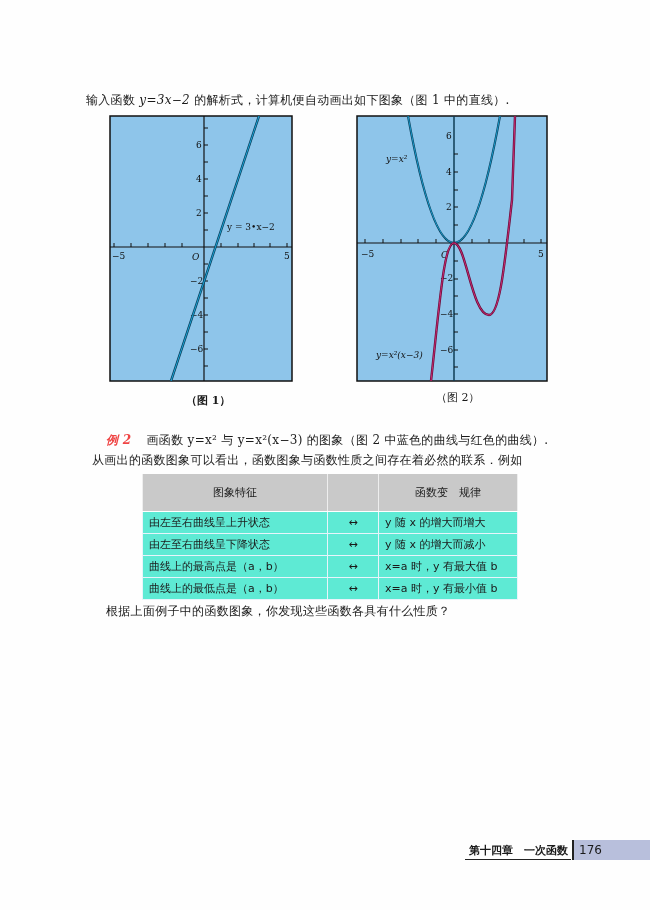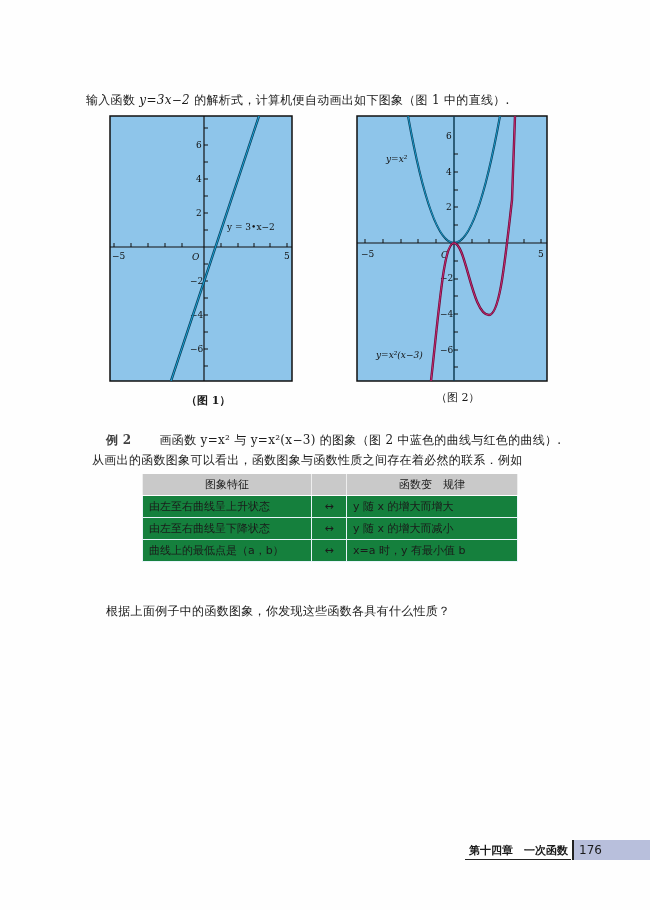--- a/index.html
+++ b/index.html
@@ -2,26 +2,26 @@
 <html><head>
 <meta charset="utf-8">
 <style>
   html, body { margin:0; padding:0; }
   body { width:650px; height:910px; background:#fefefe; position:relative; overflow:hidden;
          font-family:"DejaVu Serif","Liberation Serif",serif; color:#1a1a1a; }
   .abs { position:absolute; }
   .line { font-size:12px; white-space:nowrap; letter-spacing:0.3px; }
   .it { font-style:italic; }
   .caption { font-size:11px; }
-  .ex-label { color:#404040; font-weight:bold; }
+  .ex-label { color:#ef4444; font-weight:bold;font-style:italic; }
   svg text { font-family:"DejaVu Serif","Liberation Serif",serif; }
   table.props { position:absolute; left:142px; top:474px; width:376px; border-collapse:collapse;
                 font-family:"DejaVu Sans","Liberation Sans",sans-serif; font-size:11px; }
-  table.props th { background:#c9c9c9; height:21px; font-weight:normal; border-left:1px solid #eee; border-right:1px solid #eee; border-bottom:1px solid #fff; padding:0; }
-  table.props td { background:#15803d; height:21px; border:1px solid #e8f4fb; padding:0 6px; }
+  table.props th { background:#c9c9c9; height:21px; font-weight:normal; border-left:1px solid #eee; border-right:1px solid #eee; border-bottom:1px solid #fff; padding:8px; }
+  table.props td { background:#5eead4; height:21px; border:1px solid #e8f4fb; padding:0 6px; }
   table.props td.arrow { text-align:center; width:22px; }
   .footer-title { position:absolute; left:465px; top:842px; width:106px; height:18px; font-family:"DejaVu Sans","Liberation Sans",sans-serif; font-size:11px; font-weight:bold; border-bottom:1.5px solid #222; line-height:18px; padding-left:4px; box-sizing:border-box; }
   .footer-page { position:absolute; left:572px; top:840px; width:78px; height:20px; background:#b8bfdc; border-left:2px solid #222; font-family:"DejaVu Sans","Liberation Sans",sans-serif; font-size:12px; line-height:20px; padding-left:5px; box-sizing:border-box; }
 </style>
 </head>
 <body>
 
 <div class="abs line" style="left:86px; top:92px;">
   <span>输入函数 </span><span class="it">y=3x−2</span><span> 的解析式，计算机便自动画出如下图象（图 1 中的直线）.</span>
 </div>
@@ -121,21 +121,21 @@
   <path d="M 431 381 C 440 300, 444 243, 454 243 C 466 243, 472 315, 489 315 C 500 315, 505 260, 512 200 L 515 116" fill="none" stroke="#d0307a" stroke-width="0.9"></path>
   <text x="386" y="162" font-size="9" fill="#111" font-style="italic">y=x²</text>
   <text x="376" y="358" font-size="9" fill="#111" font-style="italic">y=x²(x−3)</text>
 </svg>
 
 <div class="abs caption" style="left:186px; top:393px;font-weight:bold;">（图 1）</div>
 <div class="abs caption" style="left:436px; top:390px;">（图 2）</div>
 
 <div class="abs line" style="left:106px; top:432px;">
   <span class="ex-label">例 2</span>
-  <span style="margin-left:24px;">画函数 y=x² 与 y=x²(x−3) 的图象（图 2 中蓝色的曲线与红色的曲线）.</span>
+  <span style="margin-left:11px;">画函数 y=x² 与 y=x²(x−3) 的图象（图 2 中蓝色的曲线与红色的曲线）.</span>
 </div>
 <div class="abs line" style="left:92px; top:452px;">从画出的函数图象可以看出，函数图象与函数性质之间存在着必然的联系．例如</div>
 
 <table class="props">
   <thead>
     <tr>
       <th style="width:168px;">图象特征</th>
       <th style="width:34px;"></th>
       <th>函数变　规律</th>
     </tr>
@@ -145,20 +145,25 @@
       <td>由左至右曲线呈上升状态</td>
       <td class="arrow">↔</td>
       <td>y 随 x 的增大而增大</td>
     </tr>
     <tr>
       <td>由左至右曲线呈下降状态</td>
       <td class="arrow">↔</td>
       <td>y 随 x 的增大而减小</td>
     </tr>
     <tr>
+      <td>曲线上的最高点是（a，b）</td>
+      <td class="arrow">↔</td>
+      <td>x=a 时，y 有最大值 b</td>
+    </tr>
+    <tr>
       <td>曲线上的最低点是（a，b）</td>
       <td class="arrow">↔</td>
       <td>x=a 时，y 有最小值 b</td>
     </tr>
   </tbody>
 </table>
 
 <div class="abs line" style="left:106px; top:603px;">根据上面例子中的函数图象，你发现这些函数各具有什么性质？</div>
 
 <div class="footer-title">第十四章　一次函数</div>

